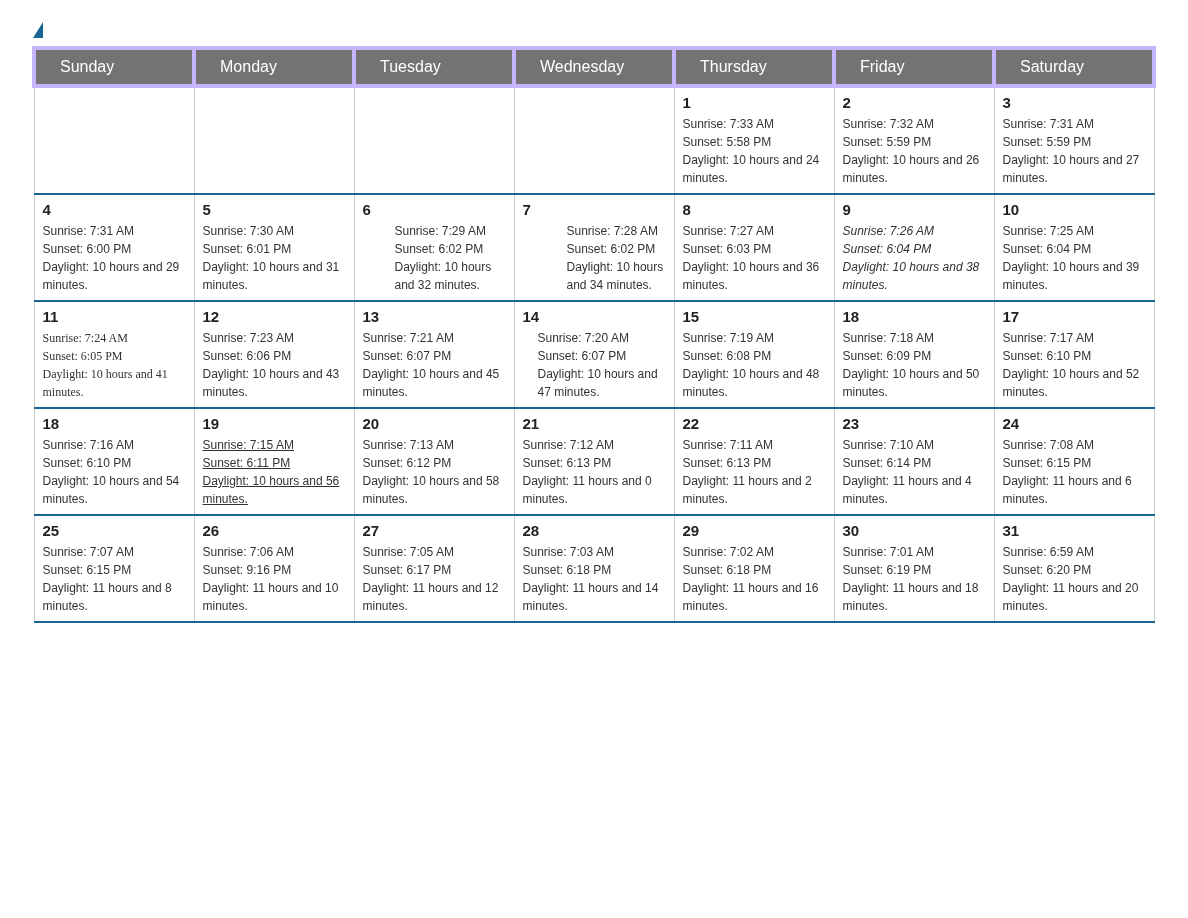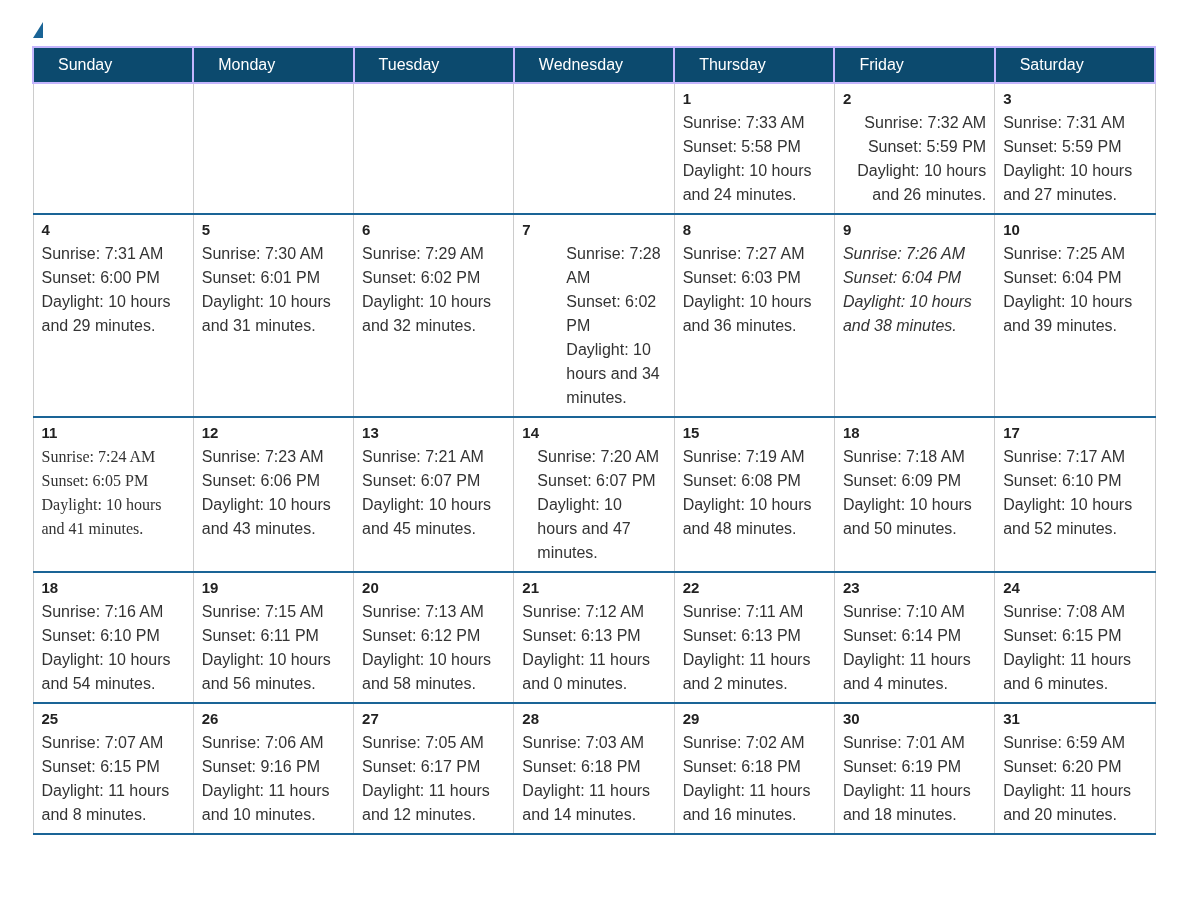--- a/index.html
+++ b/index.html
@@ -53,44 +53,44 @@
       font-size: 20px;
       color: #333;
       margin-top: 4px;
     }
     .calendar {
       width: 100%;
       border-collapse: collapse;
       margin-top: 12px;
     }
     .calendar th {
-      background-color: #0c4a6e;
+      background-color: #737373;
       color: #fff;
       text-align: left;
       padding: 8px 24px;
       font-size: 16px;
       font-weight: normal;
-      border: 2px solid #c4b5fd;
+      border: 4px solid #c4b5fd;
     }
     .calendar td {
       border: 1px solid #ccc;
       vertical-align: top;
       padding: 6px 8px;
       width: 14.28%;
       min-height: 100px;
     }
     .day-num {
       font-size: 15px;
       font-weight: bold;
       color: #222;
       display: block;
       margin-bottom: 4px;
     }
     .day-info {
-      font-size: 16px;
+      font-size: 12px;
       color: #333;
       line-height: 1.5;
     }
     .empty-cell {
       background: #fff;
     }
     tr {
       border-bottom: 2px solid #1a6496;
     }
     .logo-line2 {
@@ -137,21 +137,21 @@
         <td class="empty-cell"></td>
         <td class="empty-cell"></td>
         <td>
           <span class="day-num">1</span>
           <div class="day-info" style="white-space: pre-line;">Sunrise: 7:33 AM
 Sunset: 5:58 PM
 Daylight: 10 hours and 24 minutes.</div>
         </td>
         <td>
           <span class="day-num">2</span>
-          <div class="day-info" style="white-space: pre-line; text-align: right;">Sunrise: 7:32 AM
+          <div class="day-info" style="white-space: pre-line;">Sunrise: 7:32 AM
 Sunset: 5:59 PM
 Daylight: 10 hours and 26 minutes.</div>
         </td>
         <td>
           <span class="day-num">3</span>
           <div class="day-info" style="white-space: pre-line;">Sunrise: 7:31 AM
 Sunset: 5:59 PM
 Daylight: 10 hours and 27 minutes.</div>
         </td>
       </tr>
@@ -163,21 +163,21 @@
 Daylight: 10 hours and 29 minutes.</div>
         </td>
         <td>
           <span class="day-num">5</span>
           <div class="day-info" style="white-space: pre-line;">Sunrise: 7:30 AM
 Sunset: 6:01 PM
 Daylight: 10 hours and 31 minutes.</div>
         </td>
         <td>
           <span class="day-num">6</span>
-          <div class="day-info" style="white-space: pre-line;">Sunrise: 7:29 AM
+          <div class="day-info" style="white-space: pre-line; margin-left: 32px;">Sunrise: 7:29 AM
 Sunset: 6:02 PM
 Daylight: 10 hours and 32 minutes.</div>
         </td>
         <td>
           <span class="day-num">7</span>
           <div class="day-info" style="white-space: pre-line; margin-left: 44px;">Sunrise: 7:28 AM
 Sunset: 6:02 PM
 Daylight: 10 hours and 34 minutes.</div>
         </td>
         <td>
@@ -245,21 +245,21 @@
       </tr>
       <tr>
         <td>
           <span class="day-num">18</span>
           <div class="day-info" style="white-space: pre-line;">Sunrise: 7:16 AM
 Sunset: 6:10 PM
 Daylight: 10 hours and 54 minutes.</div>
         </td>
         <td>
           <span class="day-num">19</span>
-          <div class="day-info" style="white-space: pre-line;">Sunrise: 7:15 AM
+          <div class="day-info" style="white-space: pre-line; text-decoration: underline;">Sunrise: 7:15 AM
 Sunset: 6:11 PM
 Daylight: 10 hours and 56 minutes.</div>
         </td>
         <td>
           <span class="day-num">20</span>
           <div class="day-info" style="white-space: pre-line;">Sunrise: 7:13 AM
 Sunset: 6:12 PM
 Daylight: 10 hours and 58 minutes.</div>
         </td>
         <td>

